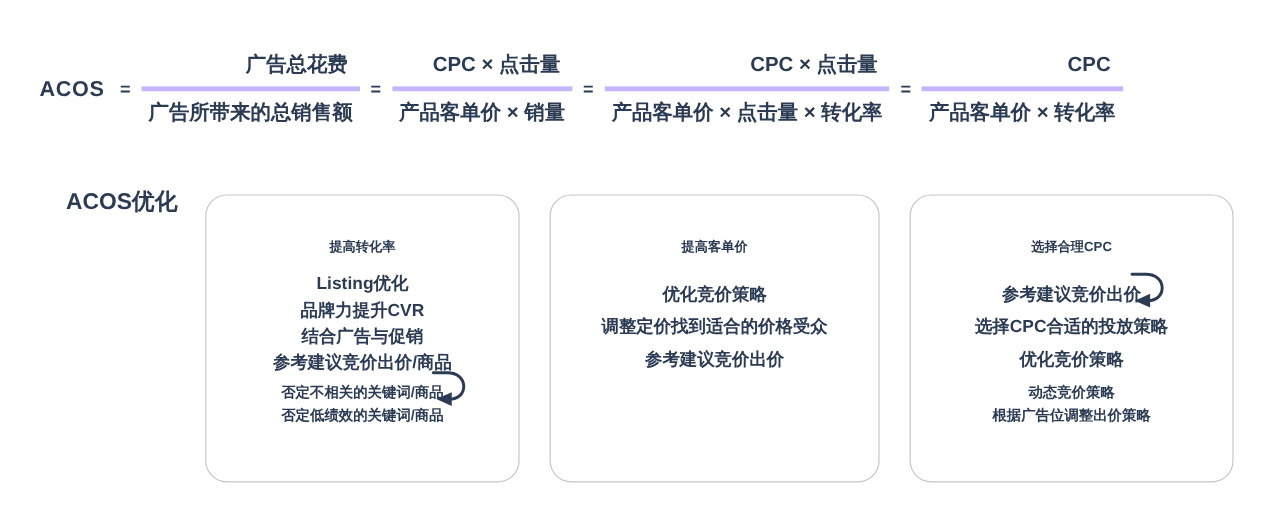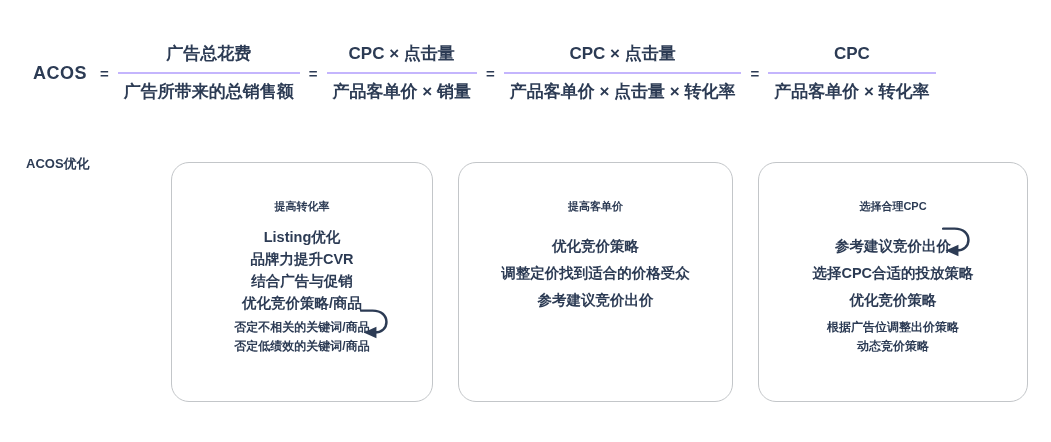--- a/index.html
+++ b/index.html
@@ -9,24 +9,24 @@
   }
   
   .formula{
     position:absolute;left:33px;top:40px;
     display:flex;align-items:center;white-space:nowrap;
     font-weight:bold;font-size:17px;
   }
   .lhs{font-size:18px;letter-spacing:.5px;margin-right:4px;text-align:right;}
   .eq{margin:0 9px;font-size:15px;}
   .frac{display:inline-flex;flex-direction:column;text-align:center;}
-  .frac .num{padding:2px 10px 6px;border-bottom:2px solid #c4b5fd;line-height:24px;}
+  .frac .num{padding:2px 10px 6px;border-bottom:4px solid #c4b5fd;line-height:24px;text-align:right;}
   .frac .den{padding:6px 6px 2px;line-height:24px;}
   
-  .section-label{position:absolute;left:26px;top:155px;font-size:13px;font-weight:bold;}
+  .section-label{position:absolute;left:55px;top:155px;font-size:19px;font-weight:bold;}
   .boxes{position:absolute;left:171px;top:162px;display:flex;gap:25px;}
   .box{
     position:relative;height:240px;box-sizing:border-box;
     border:1.4px solid #c3c6c9;border-radius:18px;
     text-align:center;padding-top:32px;background:#ffffff;
   }
   .box1{width:262px;}
   .box2{width:275px;}
   .box3{width:270px;}
   .box-title{font-size:11px;font-weight:bold;line-height:22px;}
@@ -81,21 +81,21 @@
   <div class="section-label">ACOS优化</div>
 
   <div class="boxes">
 
     <div class="box box1">
       <div class="box-title">提高转化率</div>
       <div class="items">
         <div class="item">Listing优化</div>
         <div class="item">品牌力提升CVR</div>
         <div class="item">结合广告与促销</div>
-        <div class="item">优化竞价策略/商品</div>
+        <div class="item">参考建议竞价出价/商品</div>
       </div>
       <div class="subitems">
         <div class="subitem">否定不相关的关键词/商品</div>
         <div class="subitem">否定低绩效的关键词/商品</div>
       </div>
       <svg class="arrow arrow-box1" viewBox="0 0 32 42">
         <path d="M1 8 H13 C22.5 8 27.5 13.5 27.5 20 C27.5 26.5 22.5 31 15 31" fill="none" stroke="#2c3b54" stroke-width="2.6" stroke-linecap="round"></path>
         <polygon points="17,25 3.5,31 17,37" fill="#2c3b54"></polygon>
       </svg>
     </div>
@@ -110,22 +110,22 @@
     </div>
 
     <div class="box box3">
       <div class="box-title">选择合理CPC</div>
       <div class="items">
         <div class="item">参考建议竞价出价</div>
         <div class="item">选择CPC合适的投放策略</div>
         <div class="item">优化竞价策略</div>
       </div>
       <div class="subitems">
+        <div class="subitem">动态竞价策略</div>
         <div class="subitem">根据广告位调整出价策略</div>
-        <div class="subitem">动态竞价策略</div>
       </div>
       <svg class="arrow arrow-box3" viewBox="0 0 32 42">
         <path d="M1 8 H13 C22.5 8 27.5 13.5 27.5 20 C27.5 26.5 22.5 31 15 31" fill="none" stroke="#2c3b54" stroke-width="2.6" stroke-linecap="round"></path>
         <polygon points="17,25 3.5,31 17,37" fill="#2c3b54"></polygon>
       </svg>
     </div>
 
   </div>
 </div>
 

